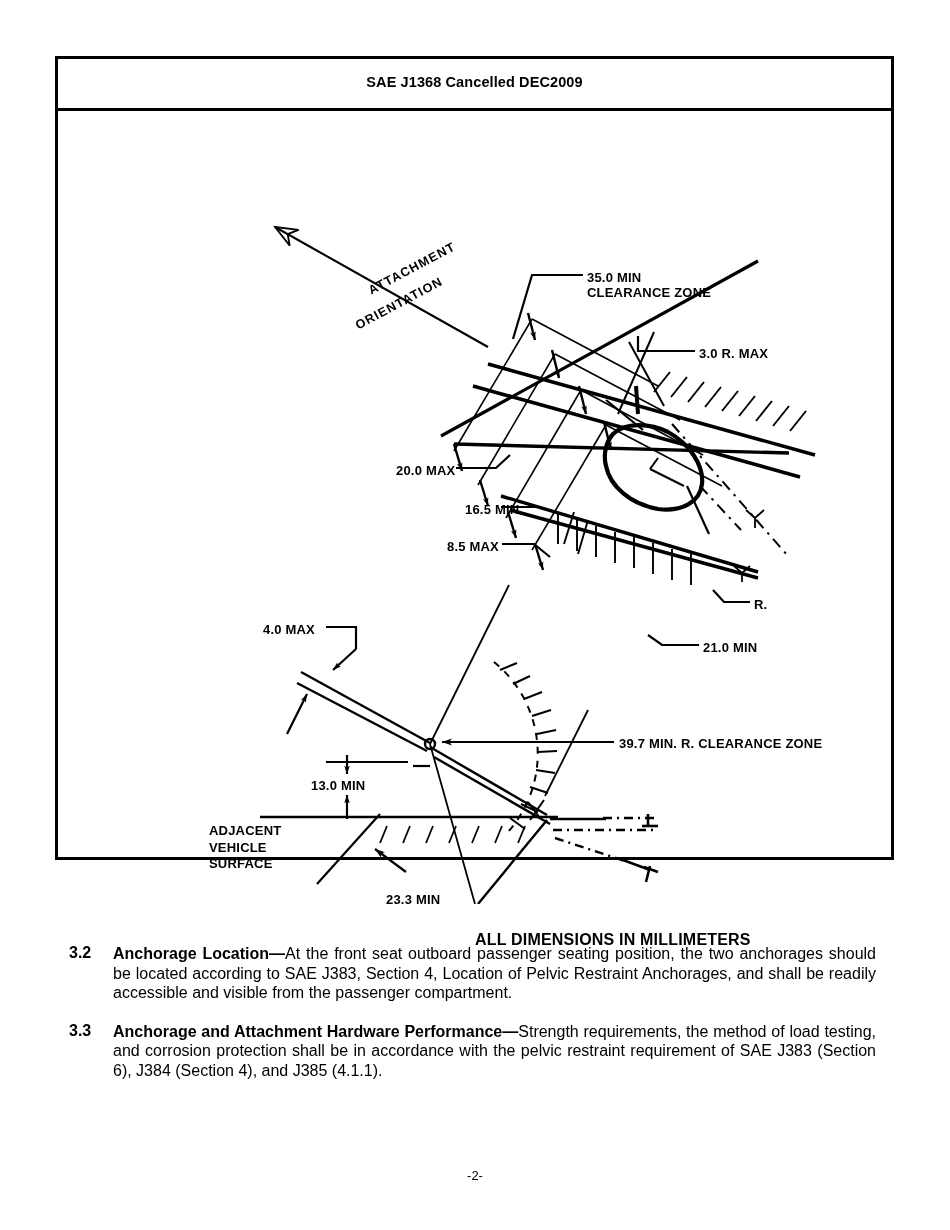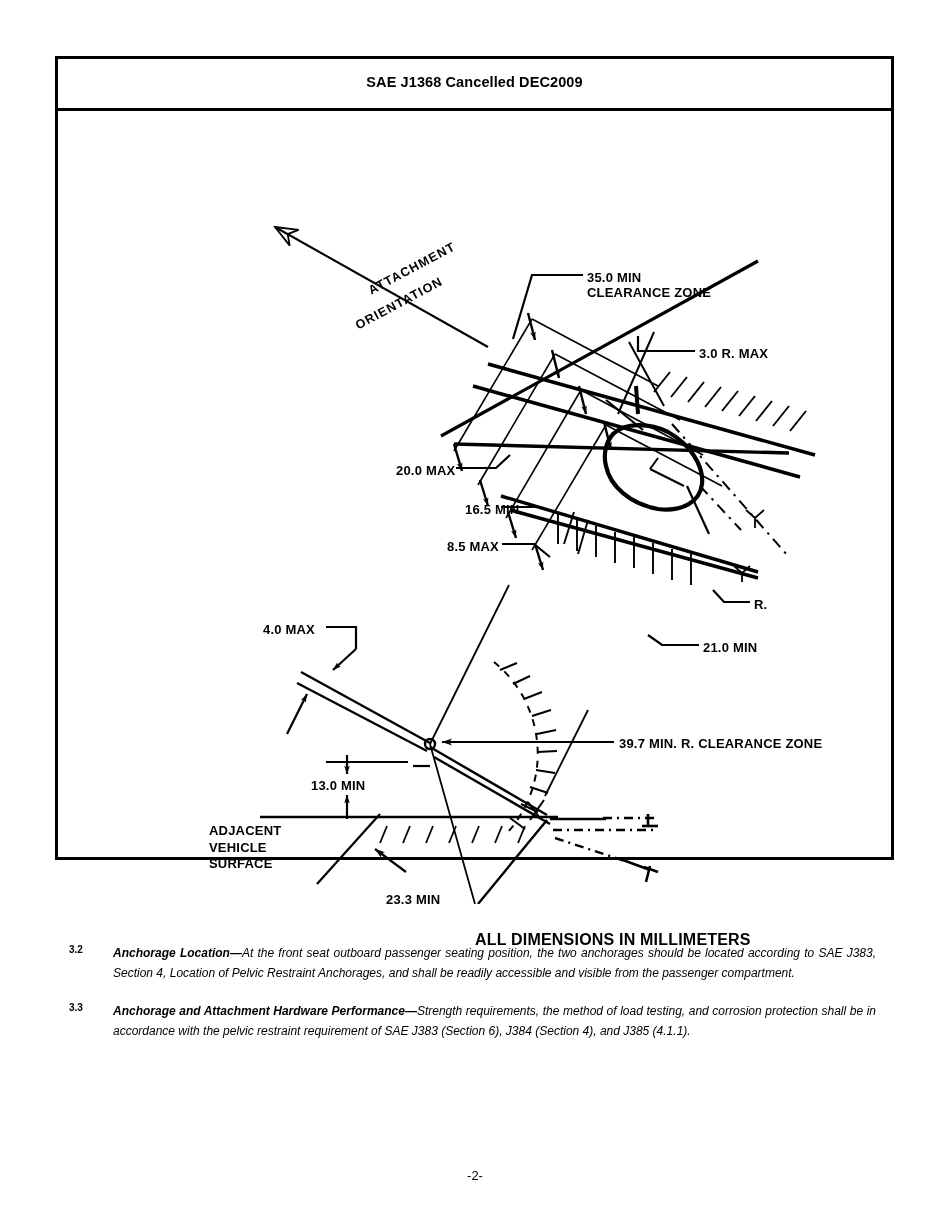--- a/index.html
+++ b/index.html
@@ -26,23 +26,23 @@
   .rot-label{position:absolute;font-size:12.6px;font-weight:bold;
              letter-spacing:1.1px;white-space:nowrap;
              transform-origin:left top;}
 
   #fig-caption{position:absolute;left:0;right:0;top:848px;text-align:center;
                font-size:14.5px;letter-spacing:.1px;}
 
   
   #bodytext{position:absolute;left:0;top:885px;width:839px;}
   .clause{position:relative;margin:0 0 19px 0;padding-left:55px;padding-right:21px;}
-  .clause .num{position:absolute;left:11px;top:0;font-weight:bold;font-size:10px;}
-  .clause p{margin:0;font-size:12px;line-height:19.5px;text-align:justify;
-            text-justify:inter-word;font-style:italic;}
+  .clause .num{position:absolute;left:11px;top:0;font-weight:bold;font-size:16px;}
+  .clause p{margin:0;font-size:16px;line-height:19.5px;text-align:justify;
+            text-justify:inter-word;}
   .clause .lead{font-weight:bold;}
 
   #footer{position:absolute;left:0;right:0;top:1168px;text-align:center;
           font-size:13px;}
 </style>
 </head>
 <body>
 
 <div id="page">
 

